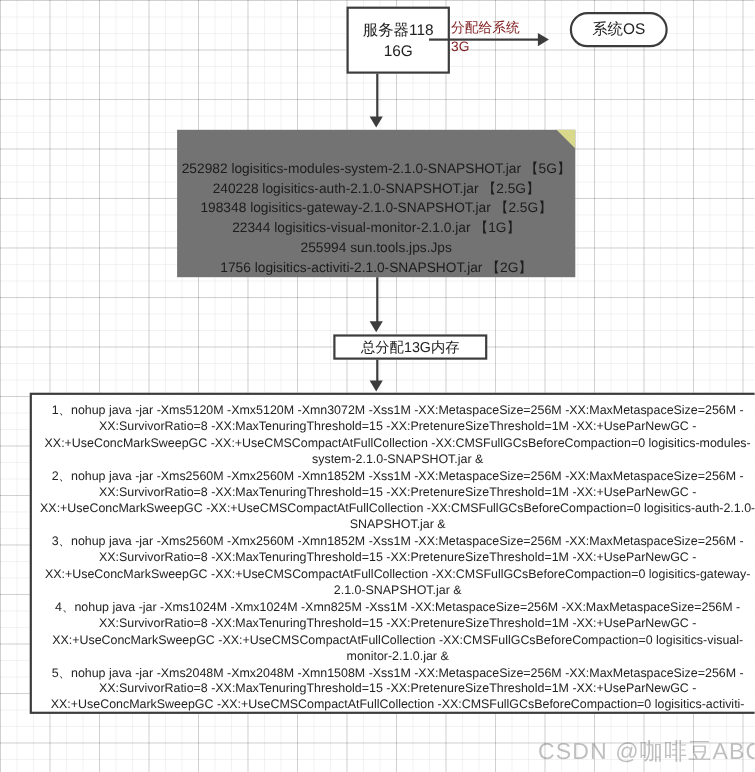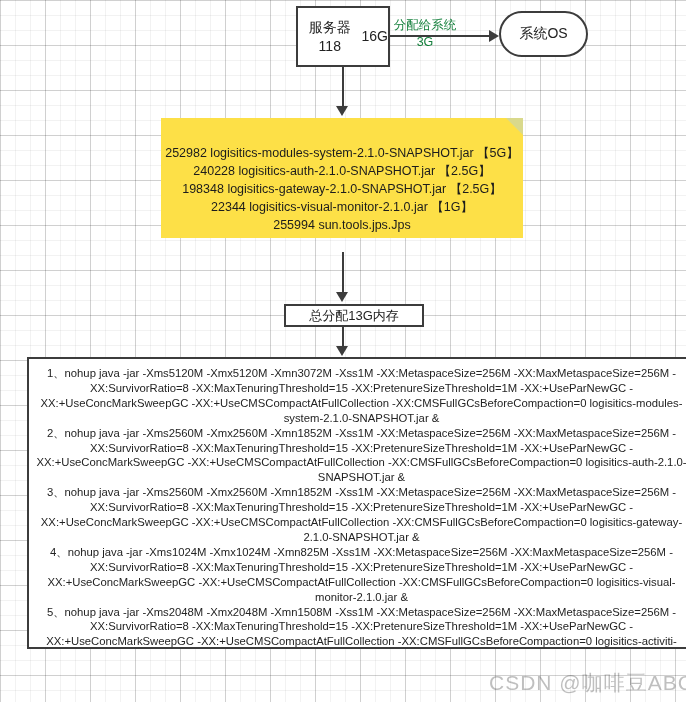--- a/index.html
+++ b/index.html
@@ -32,67 +32,69 @@
       45px 45px,
       15px 15px,
       15px 15px;
     background-position: 0 0, 0 0, 0 0, 0 0;
   }
 
   .node {
     position: absolute;
     box-sizing: border-box;
     display: flex;
+    flex-direction: column;
     align-items: center;
     justify-content: center;
     text-align: center;
     color: #222222;
     background: #ffffff;
     border: 2px solid #3c3c3c;
+    margin-left: 19px;
   }
 
   
   #server-box {
     left: 296px;
     top: 6px;
     width: 94px;
     height: 61px;
     font-size: 14px;
     line-height: 19px;
   }
 
   
   #os-box {
     left: 499px;
     top: 11px;
     width: 89px;
-    height: 46px;
+    height: 32px;
     border-radius: 23px;
     font-size: 14px;
   }
 
   
   #total-box {
     left: 284px;
     top: 304px;
     width: 140px;
     height: 23px;
     font-size: 13px;
     border-width: 2px;
   }
 
   
   #jar-note {
     position: absolute;
     left: 161px;
     top: 118px;
     width: 362px;
-    height: 120px;
+    height: 134px;
     box-sizing: border-box;
-    background: #fde047;
+    background: #737373;
     font-size: 12.5px;
     line-height: 18px;
     color: #1c1c1c;
     text-align: center;
     padding-top: 26px;
     overflow: hidden;
   }
   #jar-note .fold {
     position: absolute;
     right: 0;
@@ -141,27 +143,27 @@
   .arrow-right {
     position: absolute;
     width: 0; height: 0;
     border-top: 6px solid transparent;
     border-bottom: 6px solid transparent;
     border-left: 10px solid #3c3c3c;
   }
 
   #edge-label {
     position: absolute;
-    left: 386px;
+    left: 410px;
     top: 17px;
     width: 78px;
-    text-align: center;
+    text-align: left;
     font-size: 12.5px;
     line-height: 17px;
-    color: #15803d;
+    color: #7f1d1d;
     background: rgba(255,255,255,0.0);
   }
 
   
   #watermark {
     position: absolute;
     left: 489px;
     top: 669px;
     font-size: 21px;
     letter-spacing: 1px;
@@ -195,20 +197,21 @@
 <div class="line vline" style="left:342px; top:67px; height:42px;"></div>
 <div class="arrow-down" style="left:336px; top:106px;"></div>
 
 <div id="jar-note">
   <div class="fold"></div>
   <div class="jar-line">252982 logisitics-modules-system-2.1.0-SNAPSHOT.jar  【5G】</div>
   <div class="jar-line">240228 logisitics-auth-2.1.0-SNAPSHOT.jar  【2.5G】</div>
   <div class="jar-line">198348 logisitics-gateway-2.1.0-SNAPSHOT.jar  【2.5G】</div>
   <div class="jar-line">22344 logisitics-visual-monitor-2.1.0.jar  【1G】</div>
   <div class="jar-line">255994 sun.tools.jps.Jps</div>
+  <div class="jar-line">1756 logisitics-activiti-2.1.0-SNAPSHOT.jar  【2G】</div>
 </div>
 
 <div class="line vline" style="left:342px; top:252px; height:42px;"></div>
 <div class="arrow-down" style="left:336px; top:292px;"></div>
 
 <div class="node" id="total-box">
   <span>总分配13G内存</span>
 </div>
 
 <div class="line vline" style="left:342px; top:327px; height:22px;"></div>

